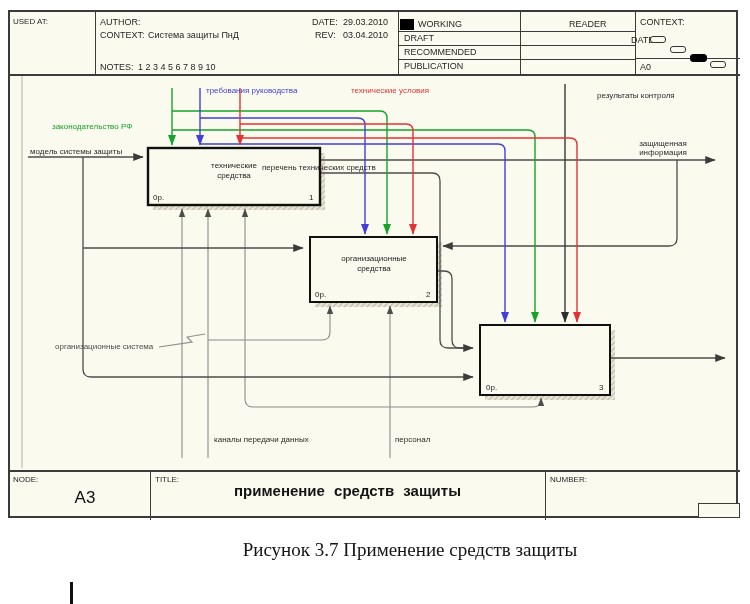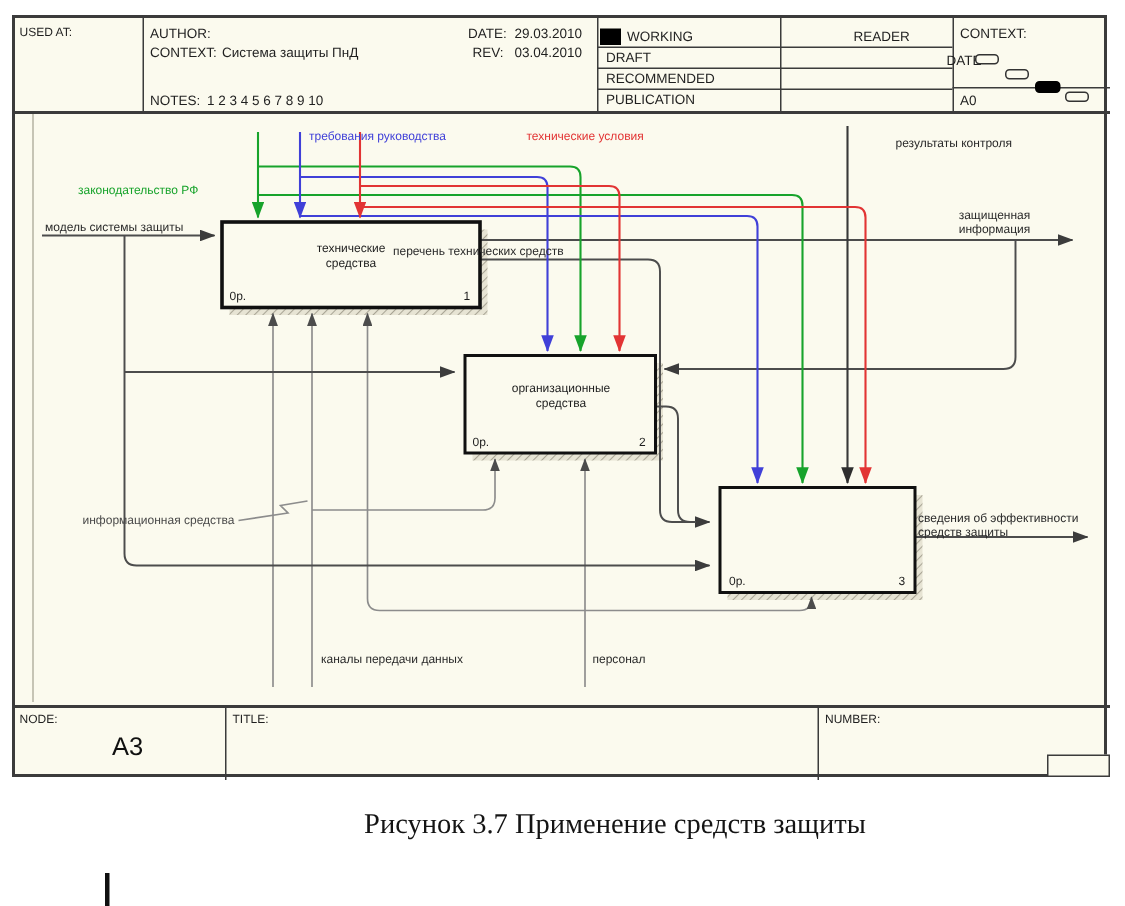--- a/index.html
+++ b/index.html
@@ -160,22 +160,21 @@
   </svg>
 
   <div class="lbl green" style="left:52px;top:86px;margin-top:36px;">законодательство РФ</div>
   <div class="lbl blue" style="left:206px;top:86px;">требования руководства</div>
   <div class="lbl red" style="left:351px;top:86px;">технические условия</div>
   <div class="lbl" style="left:597px;top:91px;">результаты контроля</div>
 
   <div class="lbl" style="left:30px;top:147px;">модель системы защиты</div>
   <div class="lbl" style="left:262px;top:163px;">перечень технических средств</div>
   <div class="lbl wrap" style="left:628px;top:139px;width:70px;text-align:center;">защищенная информация</div>
-  <div class="lbl wrap" style="left:612px;top:341px;width:130px;">сведения об эффективности средств защиты</div>
-  <div class="lbl gray" style="left:55px;top:342px;">информационная средства</div>
+  <div class="lbl gray" style="left:55px;top:342px;">организационные система</div>
   <div class="lbl" style="left:214px;top:435px;">каналы передачи данных</div>
   <div class="lbl" style="left:395px;top:435px;">персонал</div>
 
   <div class="boxlbl" style="left:199px;top:161px;width:70px;">технические средства</div>
   <div class="corner" style="left:153px;top:193px;">0р.</div>
   <div class="corner" style="left:309px;top:193px;">1</div>
 
   <div class="boxlbl" style="left:338px;top:254px;width:72px;">организационные средства</div>
   <div class="corner" style="left:315px;top:290px;">0р.</div>
   <div class="corner" style="left:426px;top:290px;">2</div>
@@ -183,20 +182,21 @@
   <div class="corner" style="left:486px;top:383px;">0р.</div>
   <div class="corner" style="left:599px;top:383px;">3</div>
 
 
   <div class="hline" style="left:8px;top:470px;width:732px;height:2px;"></div>
   <div class="vline" style="left:150px;top:470px;width:1px;height:50px;"></div>
   <div class="vline" style="left:545px;top:470px;width:1px;height:50px;"></div>
   <div class="ftr-sm" style="left:13px;top:475px;">NODE:</div>
   <div class="node-val">A3</div>
   <div class="ftr-sm" style="left:155px;top:475px;">TITLE:</div>
+  <div class="title-val">применение средств защиты</div>
   <div class="ftr-sm" style="left:550px;top:475px;">NUMBER:</div>
   <div class="numbox"></div>
 
   <div class="caption">Рисунок 3.7 Применение средств защиты</div>
 
   <div class="cursor"></div>
 
 </div>
 
 </body></html>

